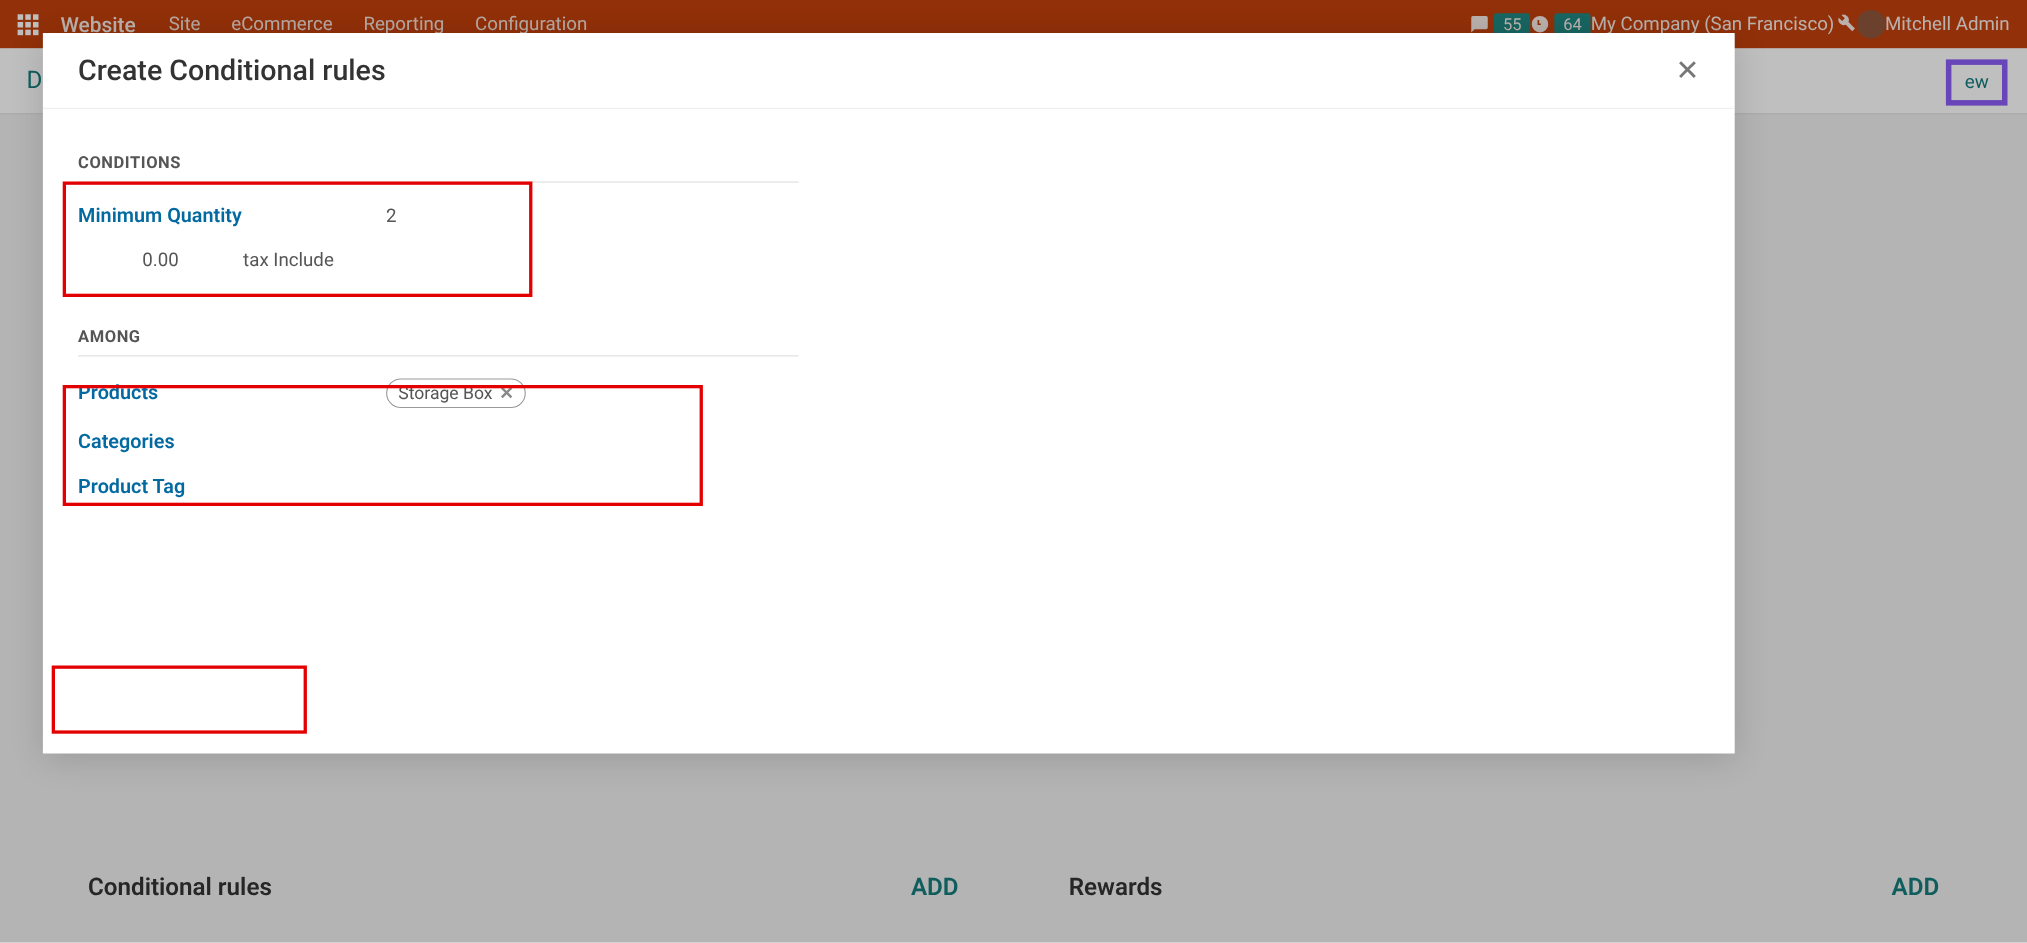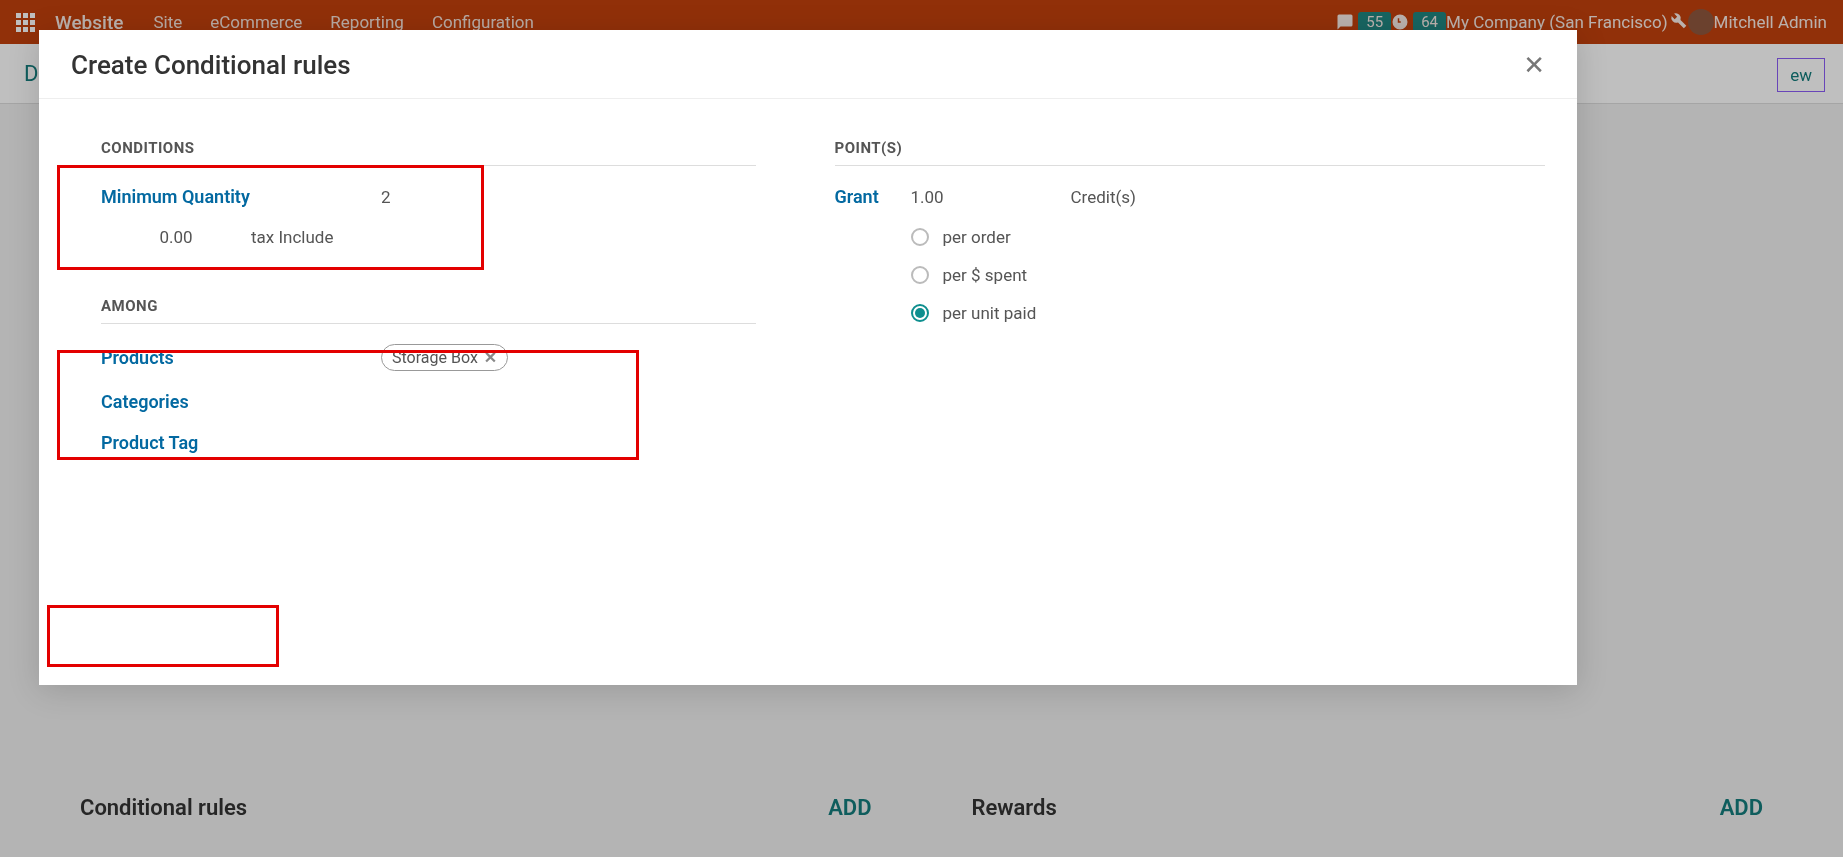--- a/index.html
+++ b/index.html
@@ -52,21 +52,21 @@
   height: 60px;
   background: #fff;
   border-bottom: 1px solid #ddd;
   display: flex;
   align-items: center;
   padding: 0 24px;
   color: #147d7d;
   font-size: 22px;
 }
 .page-header-right { position: absolute; right: 18px; }
-.new-btn { border: 1px solid #8b5cf6; color: #147d7d; padding: 6px 12px; font-size: 17px; margin-left: 13px; }
+.new-btn { border: 5px solid #8b5cf6; color: #147d7d; padding: 6px 12px; font-size: 17px; margin-left: 13px; }
 
 .bottom-section {
   position: absolute;
   left: 60px; right: 60px;
   bottom: 0;
   height: 70px;
   display: flex;
   gap: 60px;
   color: #333;
   font-size: 22px;
@@ -99,21 +99,20 @@
 }
 .modal-title { font-size: 26px; font-weight: 500; color: #333; }
 .modal-close { margin-left: auto; font-size: 26px; color: #777; cursor: pointer; line-height: 1; }
 
 .modal-body {
   flex: 1;
   padding: 40px 32px 20px;
   display: flex;
   gap: 23px;
   overflow: auto;
-  margin-left: 30px;
 }
 .col { flex: 1; }
 .section-title {
   font-size: 15px;
   font-weight: 700;
   letter-spacing: 0.5px;
   color: #555;
   text-transform: uppercase;
   border-bottom: 1px solid #ddd;
   padding-bottom: 8px;
@@ -287,39 +286,19 @@
         </span>
       </div>
       <div class="field-row">
         <div class="field-label">Categories</div>
       </div>
       <div class="field-row">
         <div class="field-label">Product Tag</div>
       </div>
     </div>
 
-    <div class="col">
-      <div class="section-title">Point(s)</div>
-      <div class="field-row">
-        <div class="field-label" style="width:76px;">Grant</div>
-        <div class="field-value" style="width:160px;">1.00</div>
-        <div class="field-value">Credit(s)</div>
-      </div>
-      <div class="radio-row">
-        <span class="radio"></span>
-        <span class="radio-label">per order</span>
-      </div>
-      <div class="radio-row">
-        <span class="radio"></span>
-        <span class="radio-label">per $ spent</span>
-      </div>
-      <div class="radio-row">
-        <span class="radio selected"></span>
-        <span class="radio-label">per unit paid</span>
-      </div>
-    </div>
   </div>
 
 
   <div class="hl-red" style="top:135px; left:18px; width:427px; height:105px;"></div>
   <div class="hl-red" style="top:320px; left:18px; width:582px; height:110px;"></div>
   <div class="hl-red" style="top:575px; left:8px; width:232px; height:62px;"></div>
 </div>
 
 </body></html>

